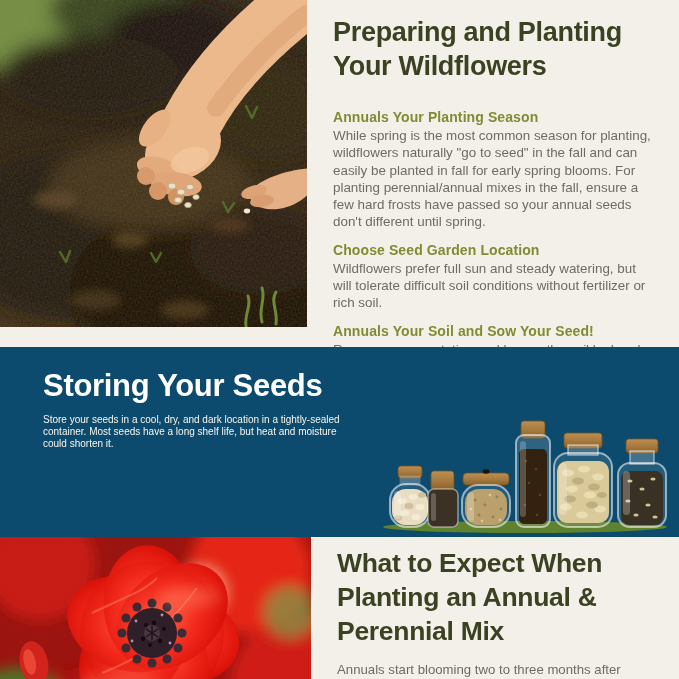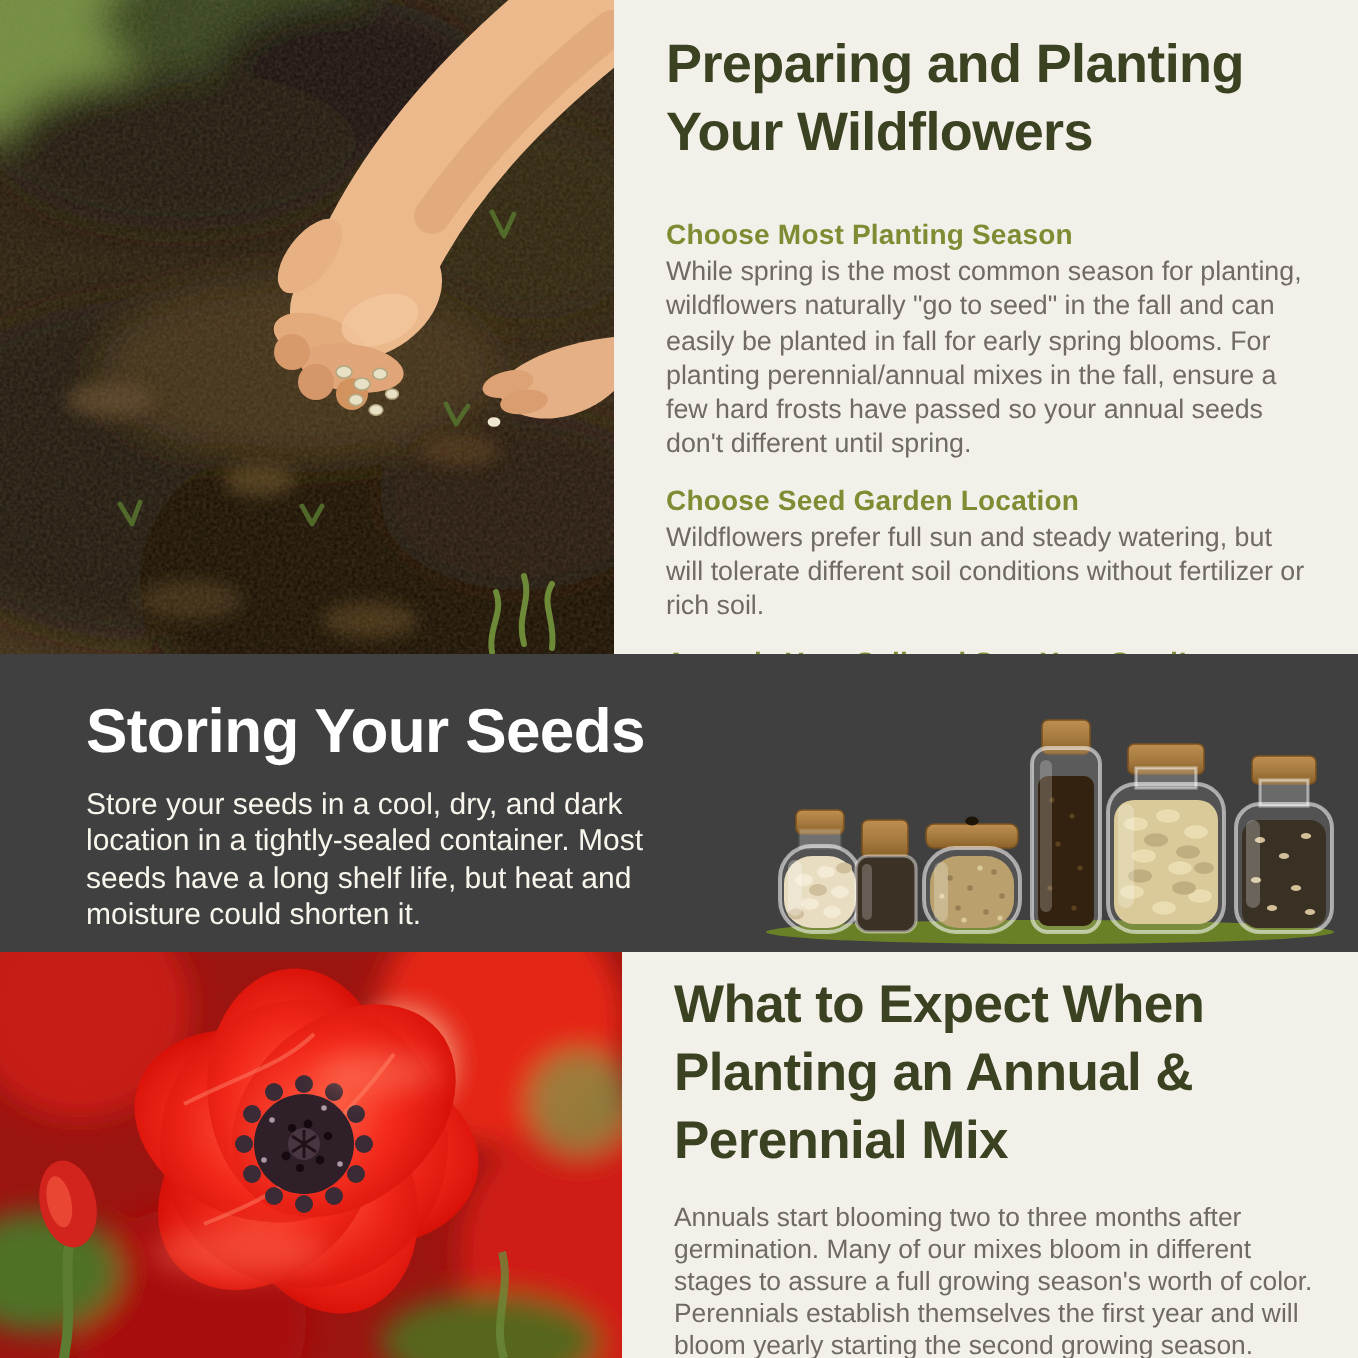--- a/index.html
+++ b/index.html
@@ -30,27 +30,27 @@
   h3.sub-heading {
     font-size:14px; font-weight:700; color:#7F8C33;
     margin:11px 0 2px 0; letter-spacing:0.1px;
   }
   p.body-copy {
     font-size:13.4px; color:#6F6B64; line-height:1.29; max-width:340px;
   }
   .panel-bottom p.body-copy { line-height:1.22; font-size:13.2px; }
 
   
-  .banner { position:relative; height:149px; background:#404040; overflow:hidden; }
+  .banner { position:relative; height:190px; background:#0c4a6e; overflow:hidden;margin-top:20px; }
   .banner-text { position:absolute; left:43px; top:21px; width:315px; }
   h2.banner-title {
     font-size:31px; font-weight:700; color:#FFFFFF; letter-spacing:-0.3px;
     margin-bottom:10px;
   }
-  p.banner-copy { font-size:15px; color:#F8F6EC; line-height:1.22; }
+  p.banner-copy { font-size:10px; color:#F8F6EC; line-height:1.22; }
   .jars-wrap { position:absolute; right:9px; bottom:4px; width:290px; height:128px; }
 </style>
 </head>
 <body>
 
 <div class="page">
 
   <section class="row-top">
 
     <div class="photo photo-soil">
@@ -142,25 +142,25 @@
           <ellipse cx="254" cy="192" rx="13" ry="6.5" transform="rotate(-14 254 192)" fill="#dda275"></ellipse>
           <ellipse cx="262" cy="201" rx="12" ry="6" transform="rotate(-8 262 201)" fill="#d99d70"></ellipse>
           <ellipse cx="247" cy="211" rx="3.2" ry="2.4" fill="#efe7cf"></ellipse>
         </g>
       </svg>
     </div>
 
     <div class="text-panel panel-top">
       <h1 class="section-title">Preparing and Planting Your Wildflowers</h1>
 
-      <h3 class="sub-heading">Choose Most Planting Season</h3>
+      <h3 class="sub-heading">Annuals Your Planting Season</h3>
       <p class="body-copy">While spring is the most common season for planting, wildflowers naturally "go to seed" in the fall and can easily be planted in fall for early spring blooms. For planting perennial/annual mixes in the fall, ensure a few hard frosts have passed so your annual seeds don't different until spring.</p>
 
       <h3 class="sub-heading">Choose Seed Garden Location</h3>
-      <p class="body-copy">Wildflowers prefer full sun and steady watering, but will tolerate different soil conditions without fertilizer or rich soil.</p>
+      <p class="body-copy">Wildflowers prefer full sun and steady watering, but will tolerate difficult soil conditions without fertilizer or rich soil.</p>
 
       <h3 class="sub-heading">Annuals Your Soil and Sow Your Seed!</h3>
       <p class="body-copy">Remove any vegetation and loosen the soil by hand or rototiller. Sow your seeds, and lightly compress the soil for protection from birds and wind. Water as needed.</p>
     </div>
   </section>
 
   <section class="banner">
     <div class="banner-text">
       <h2 class="banner-title">Storing Your Seeds</h2>
       <p class="banner-copy">Store your seeds in a cool, dry, and dark location in a tightly-sealed container. Most seeds have a long shelf life, but heat and moisture could shorten it.</p>

